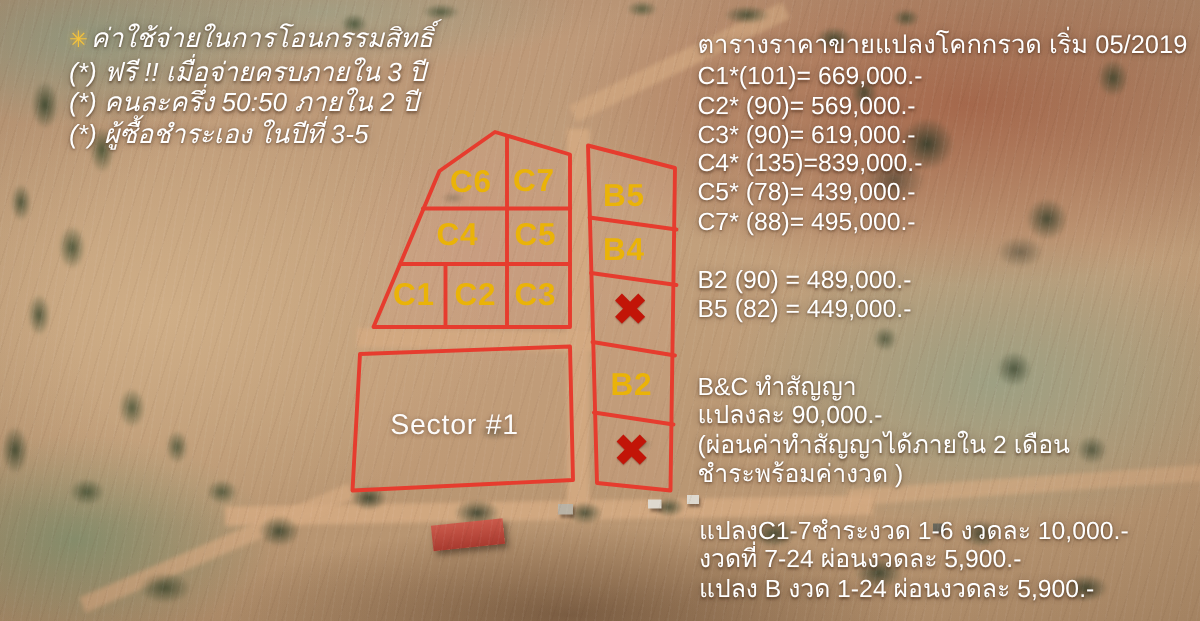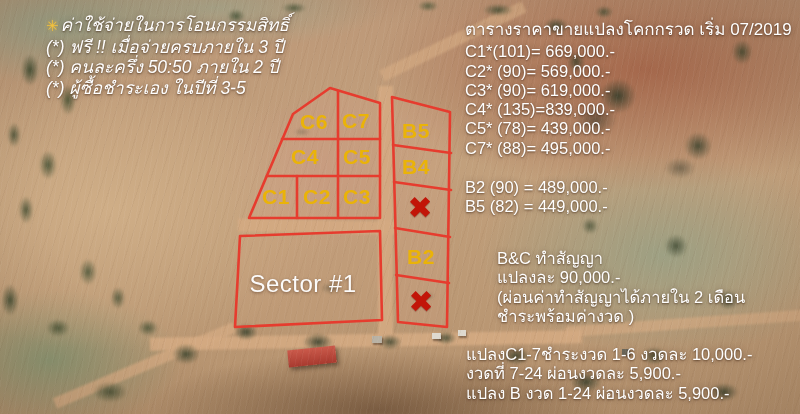--- a/index.html
+++ b/index.html
@@ -89,30 +89,30 @@
   .shed4{left:622px;top:349px;width:8px;height:6px;background:#6d6a5e;}
   
   .plot-svg{position:absolute;inset:0;}
   
   .wtxt{color:#ffffff;text-shadow:0 1px 2px rgba(50,25,10,.6),0 0 6px rgba(50,25,10,.3);}
   .transfer-note{position:absolute;left:46px;top:15px;font-size:17.5px;line-height:20.5px;font-weight:500;white-space:nowrap;font-style:italic;}
   .transfer-note .bullet{color:#f3c23d;font-size:15px;margin-right:2px;text-shadow:0 0 4px rgba(240,180,40,.8);}
   .price-list{position:absolute;left:465px;top:20px;font-size:16.5px;line-height:19.3px;font-weight:500;white-space:nowrap;}
   .price-list .pl-title{font-size:17px;margin-bottom:3px;}
   .price-list .gap{height:20px;}
-  .contract-note{position:absolute;left:465px;top:249px;font-size:16.5px;line-height:19.3px;font-weight:500;white-space:nowrap;margin-left:32px;}
+  .contract-note{position:absolute;left:465px;top:249px;font-size:16.5px;line-height:19.3px;font-weight:500;white-space:nowrap;}
   .installments{position:absolute;left:466px;top:345px;font-size:16.5px;line-height:19.3px;font-weight:500;white-space:nowrap;}
   
   .plbl{position:absolute;transform:translate(-50%,-50%);font-size:21px;font-weight:700;color:#eab308;letter-spacing:.5px;white-space:nowrap;}
   .lbl-c1{left:276px;top:197px;text-align:right;} .lbl-c2{left:317px;top:197px;} .lbl-c3{left:357px;top:197px;}
   .lbl-c4{left:305px;top:157px;} .lbl-c5{left:357px;top:157px;}
   .lbl-c6{left:314px;top:122px;} .lbl-c7{left:356px;top:121px;}
   .lbl-b5{left:416px;top:131px;} .lbl-b4{left:416px;top:167px;} .lbl-b2{left:421px;top:257px;}
   .sector-label{position:absolute;left:303px;top:284px;transform:translate(-50%,-50%);
-    font-size:24px;font-weight:400;color:rgba(255,255,255,.97);letter-spacing:.5px;white-space:nowrap;
+    font-size:19px;font-weight:400;color:rgba(255,255,255,.97);letter-spacing:.5px;white-space:nowrap;
     text-shadow:0 1px 3px rgba(60,30,15,.5);}
   .xmark{position:absolute;transform:translate(-50%,-50%);font-size:30px;font-weight:900;color:#c21508;
     text-shadow:0 1px 1px rgba(90,10,5,.4);}
   .xmark-1{left:420px;top:207px;} .xmark-2{left:421px;top:301px;}
 </style>
 </head>
 <body>
 
 <div class="stage">
 
@@ -167,21 +167,21 @@
   <div class="sector-label">Sector #1</div>
 
   <div class="transfer-note wtxt">
     <div><span class="bullet">✳</span><span>ค่าใช้จ่ายในการโอนกรรมสิทธิ์</span></div>
     <div>(*) ฟรี !! เมื่อจ่ายครบภายใน 3 ปี</div>
     <div>(*) คนละครึ่ง 50:50 ภายใน 2 ปี</div>
     <div>(*) ผู้ซื้อชำระเอง ในปีที่ 3-5</div>
   </div>
 
   <div class="price-list wtxt">
-    <div class="pl-title">ตารางราคาขายแปลงโคกกรวด เริ่ม 07/2019</div>
+    <div class="pl-title">ตารางราคาขายแปลงโคกกรวด เริ่ม 05/2019</div>
     <div>C1*(101)= 669,000.-</div>
     <div>C2* (90)= 569,000.-</div>
     <div>C3* (90)= 619,000.-</div>
     <div>C4* (135)=839,000.-</div>
     <div>C5* (78)= 439,000.-</div>
     <div>C7* (88)= 495,000.-</div>
     <div class="gap"></div>
     <div>B2 (90) = 489,000.-</div>
     <div>B5 (82) = 449,000.-</div>
   </div>

